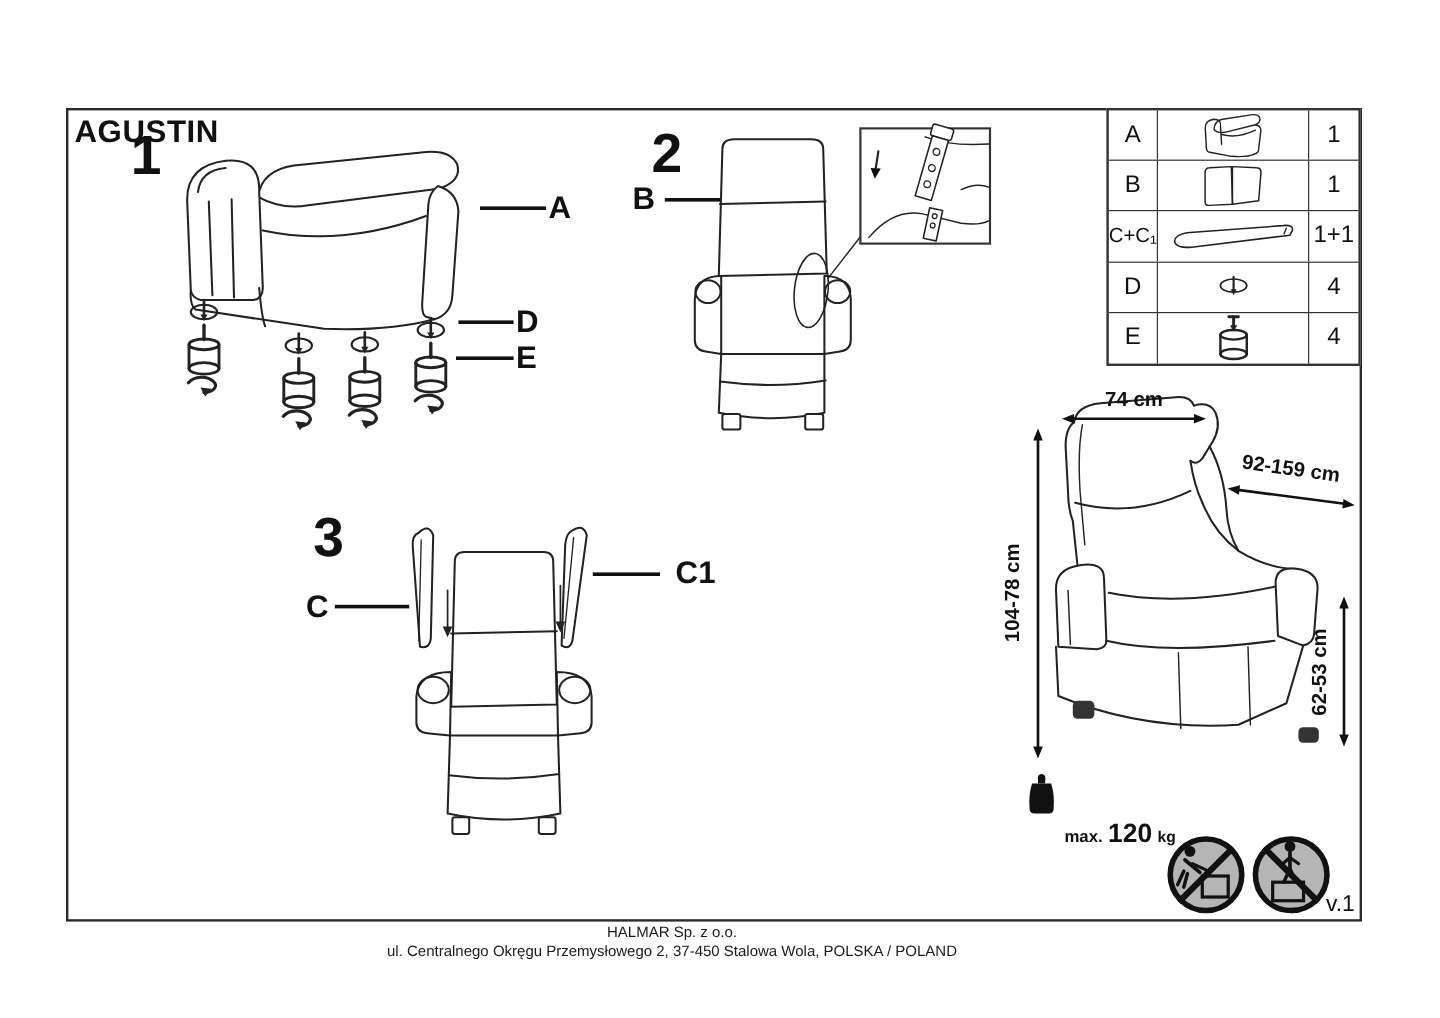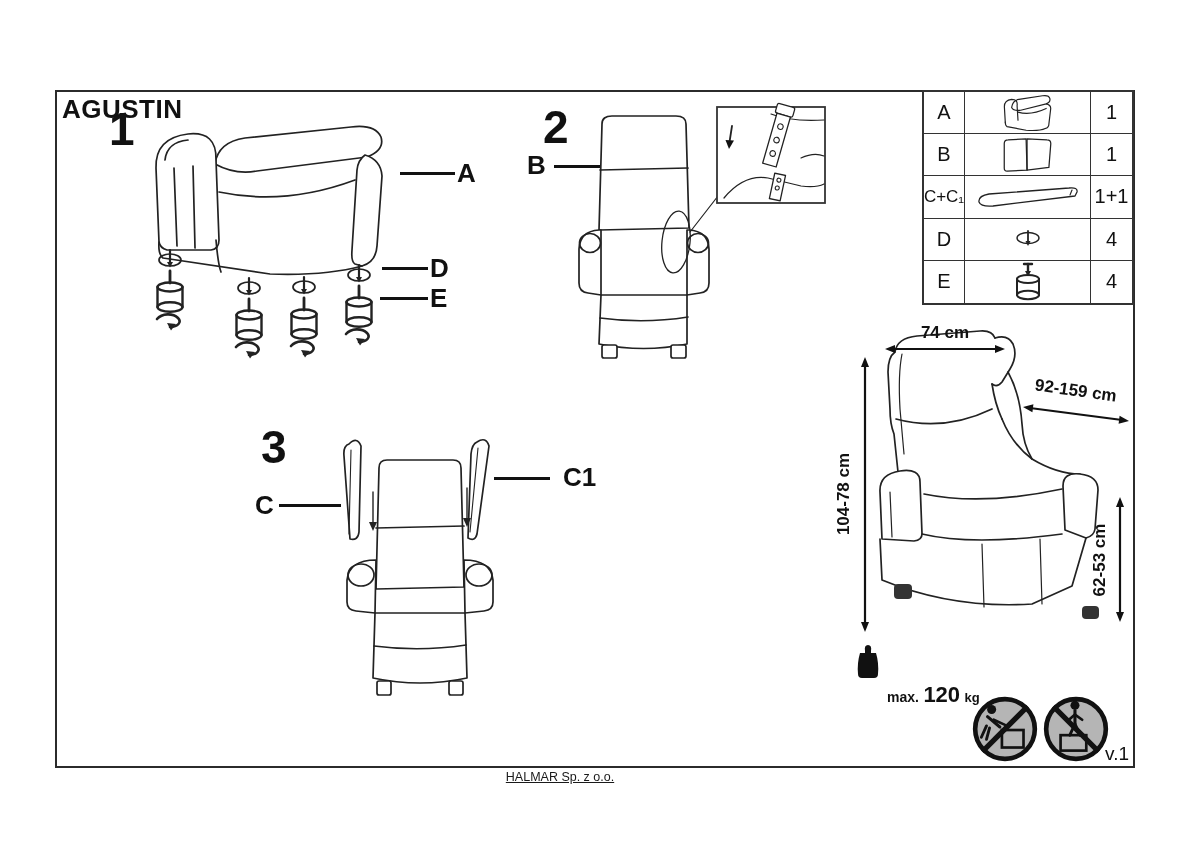--- a/index.html
+++ b/index.html
@@ -13,21 +13,21 @@
   svg *{vector-effect:none;}
   .sk{stroke:#222;fill:none;stroke-width:1.7;stroke-linecap:round;stroke-linejoin:round;}
   .skw{stroke:#222;fill:#fff;stroke-width:1.7;stroke-linecap:round;stroke-linejoin:round;}
   .dimtxt{font-family:"Liberation Sans","DejaVu Sans",sans-serif;font-size:17px;font-weight:bold;fill:#111;stroke:none;}
   .ptable{position:absolute;left:865px;top:-2px;width:212px;height:215px;border:2px solid #333;box-sizing:border-box;display:grid;grid-template-rows:repeat(5,1fr);background:#fff;}
   .prow{display:grid;grid-template-columns:41px 126px 41px;border-bottom:1.5px solid #333;}
   .prow:last-child{border-bottom:none;}
   .pcell{display:flex;align-items:center;justify-content:center;font-size:20px;}
   .pcell.b1{border-right:1.5px solid #333;}
   .pcell svg{position:static;}
-  .footer{position:absolute;left:0;top:770px;width:1120px;text-align:center;font-size:12.5px;line-height:15.5px;color:#1a1a1a;text-decoration:underline;}
+  .footer{position:absolute;left:0;top:770px;width:1120px;text-align:center;font-size:12.5px;line-height:15.5px;color:#1a1a1a;}
   .vlab{position:absolute;right:4px;bottom:1px;font-size:19px;}
   .wtext{position:absolute;left:830px;top:562px;white-space:nowrap;margin-top:28px;}
   .wtext .t1{font-size:14px;font-weight:bold;}
   .wtext .t2{font-size:22px;font-weight:bold;}
   .wtext .t3{font-size:13px;font-weight:bold;}
 </style>
 </head>
 <body>
 
 <div class="title">AGUSTIN</div>
@@ -268,13 +268,14 @@
     <path d="M34,21 L27,27 M34,21 L41,26" stroke="#111" stroke-width="2.6" fill="none" stroke-linecap="round"></path>
     <path d="M34,30 L29,41 M34,30 L39,41" stroke="#111" stroke-width="2.8" fill="none" stroke-linecap="round"></path>
     <line x1="13" y1="13" x2="57" y2="57" stroke="#111" stroke-width="5"></line>
   </svg>
 
   <div class="vlab">v.1</div>
 </div>
 
 <div class="footer">
   <div>HALMAR Sp. z o.o.</div>
+  <div>ul. Centralnego Okręgu Przemysłowego 2, 37-450 Stalowa Wola, POLSKA / POLAND</div>
 </div>
 
 </body></html>

